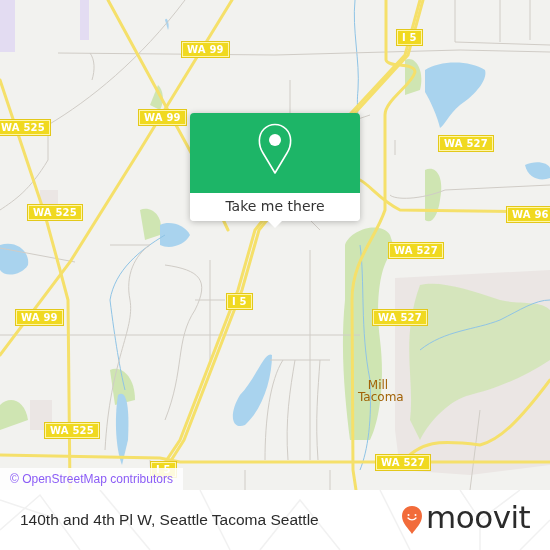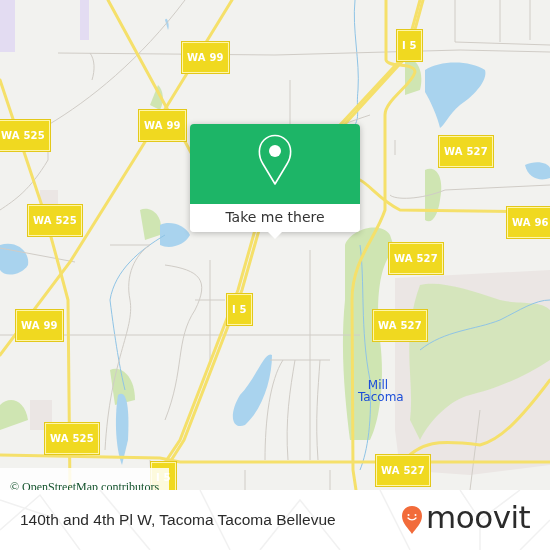--- a/index.html
+++ b/index.html
@@ -1,22 +1,22 @@
 <!DOCTYPE html>
 <html><head>
 <meta charset="utf-8">
 <style>
   html, body { margin:0; padding:0; }
   body { width:550px; height:550px; overflow:hidden; background:#ffffff; font-family:"DejaVu Sans", sans-serif; position:relative; }
   #map { position:absolute; left:0; top:0; width:550px; height:490px; background:#f2f2ef; overflow:hidden; }
   #map svg { position:absolute; left:0; top:0; }
-  .shield { position:absolute; background:#f0d920; border:1px solid #fff6a8; outline:1px solid #e3c81a; color:#ffffff; font-family:"DejaVu Sans", sans-serif; font-weight:bold; font-size:10px; line-height:13px; padding:8px 4px; white-space:nowrap; letter-spacing:0.2px; }
-  .place { position:absolute; color:#1d4ed8; font-family:"DejaVu Sans", sans-serif; font-size:12px; line-height:12px; text-align:center; }
-  .attrib { position:absolute; left:0; top:468px; height:22px; padding:8px 10px; background:rgba(255,255,255,0.85); color:#14532d; font-family:Liberation Serif, serif; font-size:12px; line-height:22px; }
-  .popup { position:absolute; left:190px; top:124px; width:170px; height:108px; border-radius:4px; box-shadow:0 1px 6px rgba(0,0,0,0.25); overflow:visible; }
+  .shield { position:absolute; background:#f0d920; border:1px solid #fff6a8; outline:1px solid #e3c81a; color:#ffffff; font-family:"DejaVu Sans", sans-serif; font-weight:bold; font-size:10px; line-height:13px; padding:0 4px; white-space:nowrap; letter-spacing:0.2px; }
+  .place { position:absolute; color:#a16207; font-family:"DejaVu Sans", sans-serif; font-size:12px; line-height:12px; text-align:center; }
+  .attrib { position:absolute; left:0; top:468px; height:22px; padding:0 10px; background:rgba(255,255,255,0.85); color:#8b5cf6; font-family:Liberation Sans, sans-serif; font-size:12px; line-height:22px; }
+  .popup { position:absolute; left:190px; top:113px; width:170px; height:108px; border-radius:4px; box-shadow:0 1px 6px rgba(0,0,0,0.25); overflow:visible; }
   .popup-top { position:absolute; left:0; top:0; width:170px; height:80px; background:#1db567; border-radius:4px 4px 0 0; }
   .popup-bottom { position:absolute; left:0; top:80px; width:170px; height:28px; background:#ffffff; border-radius:0 0 4px 4px; color:#333; font-family:"DejaVu Sans", sans-serif; font-size:14px; line-height:26px; text-align:center; }
   .popup-tail { position:absolute; left:77px; top:107px; width:0; height:0; border-left:8px solid transparent; border-right:8px solid transparent; border-top:8px solid #ffffff; }
   .footer { position:absolute; left:0; top:490px; width:550px; height:60px; background:#ffffff; overflow:hidden; }
   .footer svg { position:absolute; left:0; top:0; }
   .address { position:absolute; left:20px; top:20px; font-family:"Liberation Sans", sans-serif; font-size:15.5px; color:#2b2b2b; line-height:20px; }
   .brand { position:absolute; left:400px; top:14px; height:32px; }
   .brand-text { position:absolute; left:26px; top:-3px; font-family:"DejaVu Sans", sans-serif; font-size:31px; color:#2b2b2b; letter-spacing:-0.5px; line-height:32px; }
 </style>
 </head>
@@ -157,21 +157,21 @@
       <path d="M100,0 L150,60"></path>
       <path d="M200,0 L230,60"></path>
       <path d="M260,60 L300,10 L340,60"></path>
       <path d="M380,0 L410,60"></path>
       <path d="M460,0 L480,30 L520,0"></path>
       <path d="M480,30 L480,60"></path>
       <path d="M0,10 L60,30"></path>
       <path d="M520,60 L550,30"></path>
     </g>
   </svg>
-  <div class="address">140th and 4th Pl W, Tacoma Tacoma Bellevue</div>
+  <div class="address">140th and 4th Pl W, Seattle Tacoma Seattle</div>
   <div class="brand">
     <svg width="24" height="32" viewBox="0 0 24 32" style="position:absolute;left:0;top:0">
       <path d="M12,30 C8,24 2,19 2,12 C2,6 6.5,2 12,2 C17.5,2 22,6 22,12 C22,19 16,24 12,30 Z" fill="#f26b3a"></path>
       <circle cx="8.5" cy="11" r="1" fill="#ffffff"></circle>
       <circle cx="15.5" cy="11" r="1" fill="#ffffff"></circle>
       <path d="M8,14 C10,16.5 14,16.5 16,14" stroke="#ffffff" stroke-width="1.3" fill="none" stroke-linecap="round"></path>
     </svg>
     <span class="brand-text">moovit</span>
   </div>
 </div>

